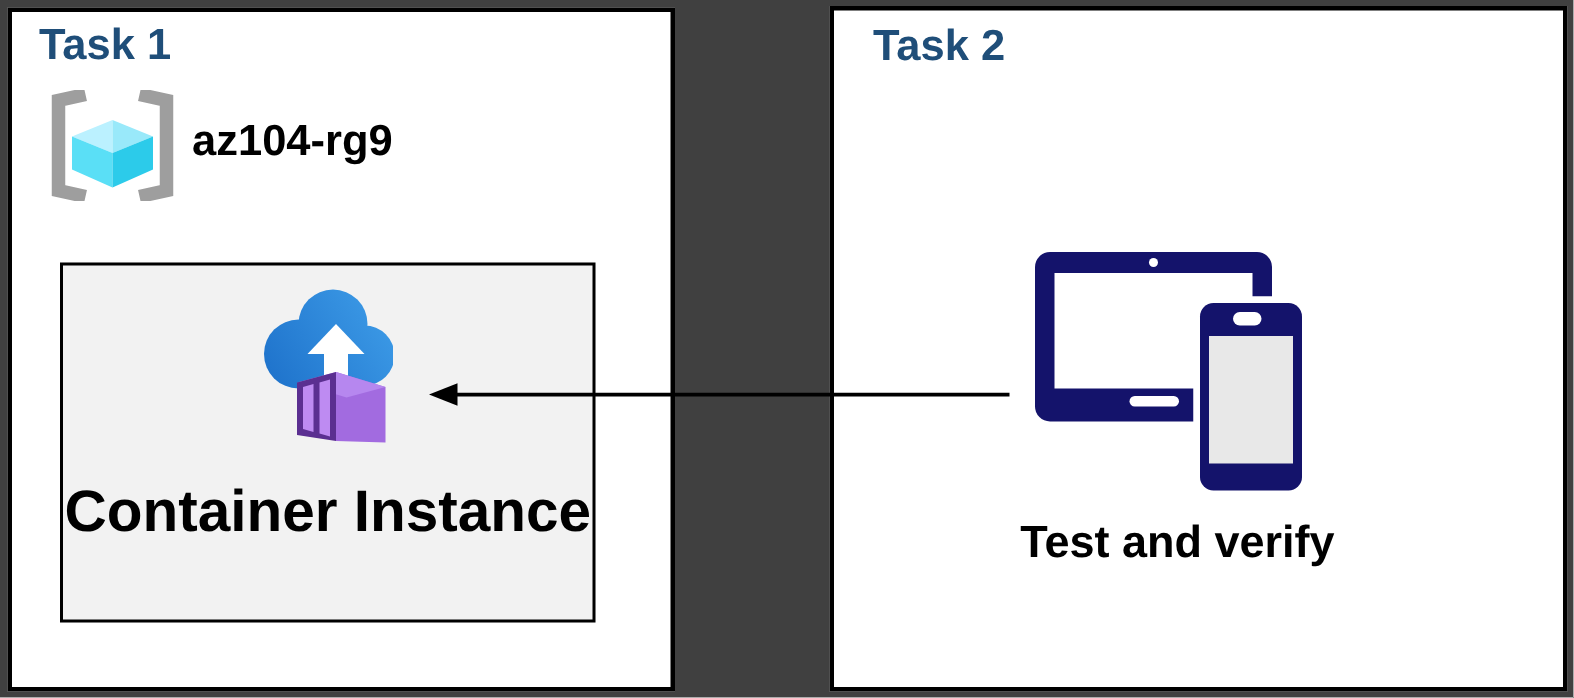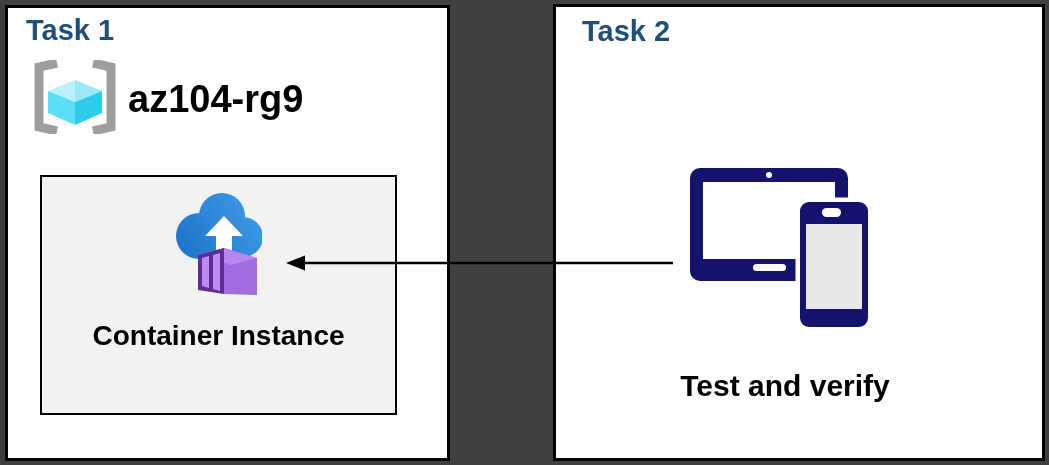--- a/index.html
+++ b/index.html
@@ -14,37 +14,37 @@
   .panel-title{
     position:absolute;font-size:29px;font-weight:700;color:var(--title-blue);
     letter-spacing:0px;white-space:nowrap;
   }
   #task1{left:5px;top:5px;width:445px;height:456px;}
   #task2{left:553px;top:4px;width:492px;height:457px;}
   #task1 .panel-title{left:18px;top:6px;}
   #task2 .panel-title{left:26px;top:8px;}
   .rg-icon{position:absolute;left:25px;top:52px;}
   .rg-name{
-    position:absolute;left:120px;top:70px;font-size:38px;font-weight:700;
+    position:absolute;left:120px;top:70px;font-size:29px;font-weight:700;
     color:var(--text-black);white-space:nowrap;
   }
   .ci-box{
     position:absolute;left:32px;top:167px;width:357px;height:240px;
     background:var(--container-box-bg);border:2px solid var(--panel-border);
     box-sizing:border-box;
   }
   .ci-icon{position:absolute;left:130px;top:14px;}
   .ci-label{
     position:absolute;left:0;top:143px;width:100%;text-align:center;
-    font-size:28px;font-weight:700;color:var(--text-black);white-space:nowrap;
+    font-size:39px;font-weight:700;color:var(--text-black);white-space:nowrap;
   }
   .devices-icon{position:absolute;left:127px;top:155px;}
   .tv-label{
     position:absolute;left:84px;top:338px;width:290px;text-align:center;
-    font-size:30px;font-weight:700;color:var(--text-black);white-space:nowrap;margin-top:24px;
+    font-size:30px;font-weight:700;color:var(--text-black);white-space:nowrap;
   }
   .arrow-svg{position:absolute;left:283px;top:250px;z-index:5;}
 </style>
 </head>
 <body>
 
 <div class="canvas">
 
   <div class="panel" id="task1">
     <div class="panel-title">Task 1</div>

